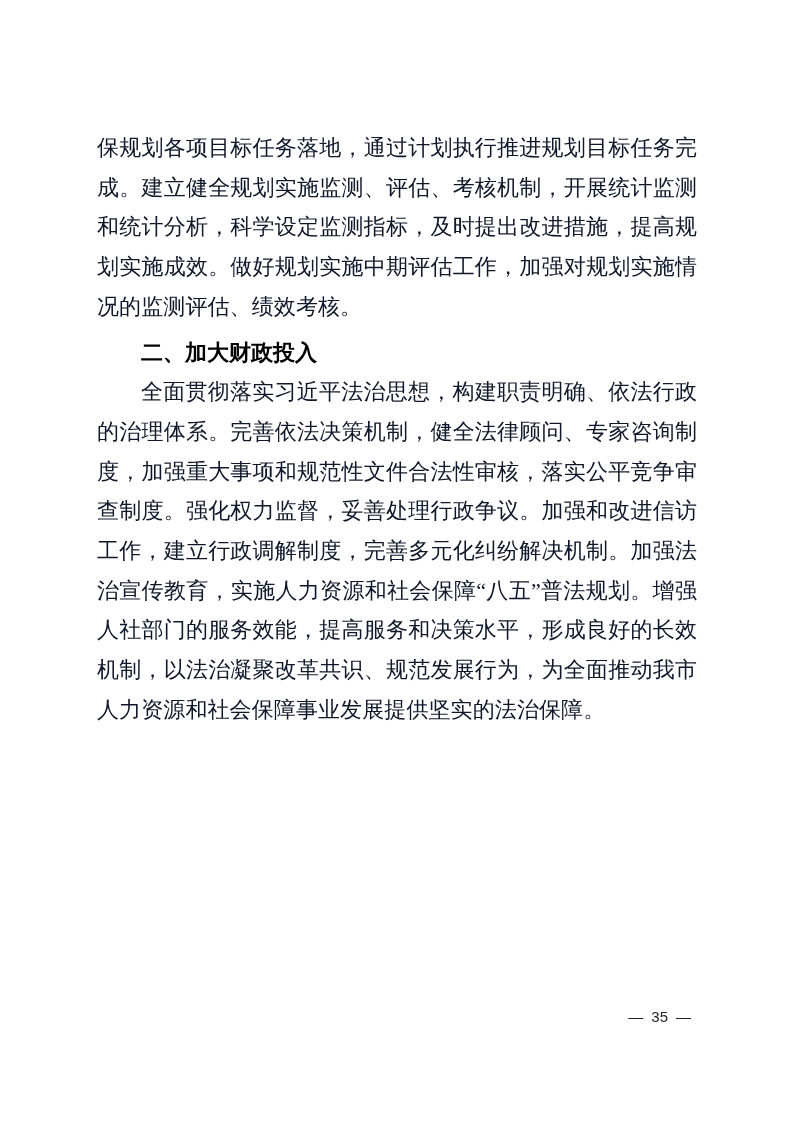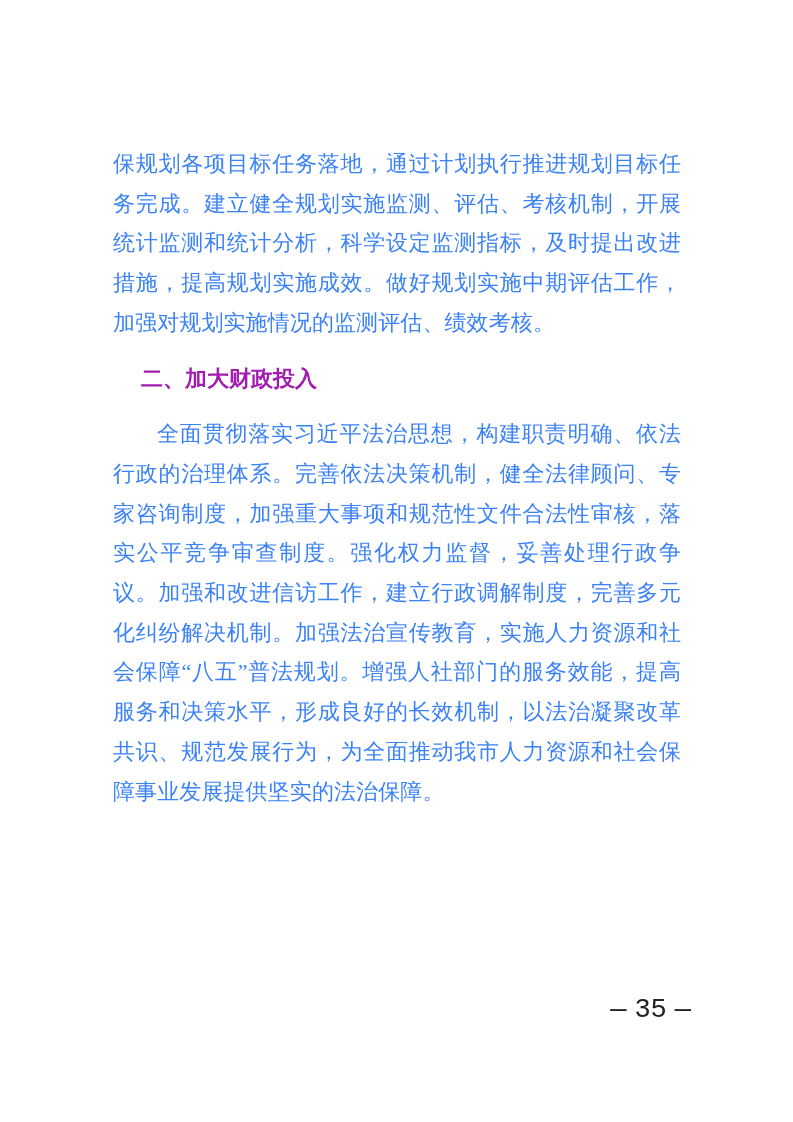--- a/index.html
+++ b/index.html
@@ -14,48 +14,48 @@
     overflow: hidden;
     font-family: "Liberation Serif", "DejaVu Serif", serif;
   }
   .page-body {
     position: absolute;
     left: 97px;
     top: 128px;
     width: 600px;
   }
   .para {
-    margin: 16px;
+    margin: 0;
     font-size: 22px;
     line-height: 39.7px;
     text-align: justify;
-    color: #3b82f6;
+    color: #0f172a;
     font-family: "Liberation Serif", "DejaVu Serif", serif;
     letter-spacing: 0.1px;
   }
   .para.indent {
     text-indent: 2em;
   }
   .section-heading {
     margin: 6px 0 0 0;
     font-size: 22px;
     line-height: 39.7px;
     font-weight: bold;
     text-indent: 2em;
-    color: #a21caf;
+    color: #000000;
     font-family: Liberation Serif, serif;
     text-align: left;
   }
   .page-footer {
     position: absolute;
     right: 100px;
     bottom: 97px;
-    font-size: 27px;
+    font-size: 15px;
     color: #222222;
-    font-family: Liberation Mono, monospace;
+    font-family: Liberation Sans, sans-serif;
     white-space: nowrap;
   }
   .page-footer .dash {
     letter-spacing: 0;
     padding: 0 2px;
   }
   .page-footer .num {
     padding: 0 6px;
   }
 </style>

